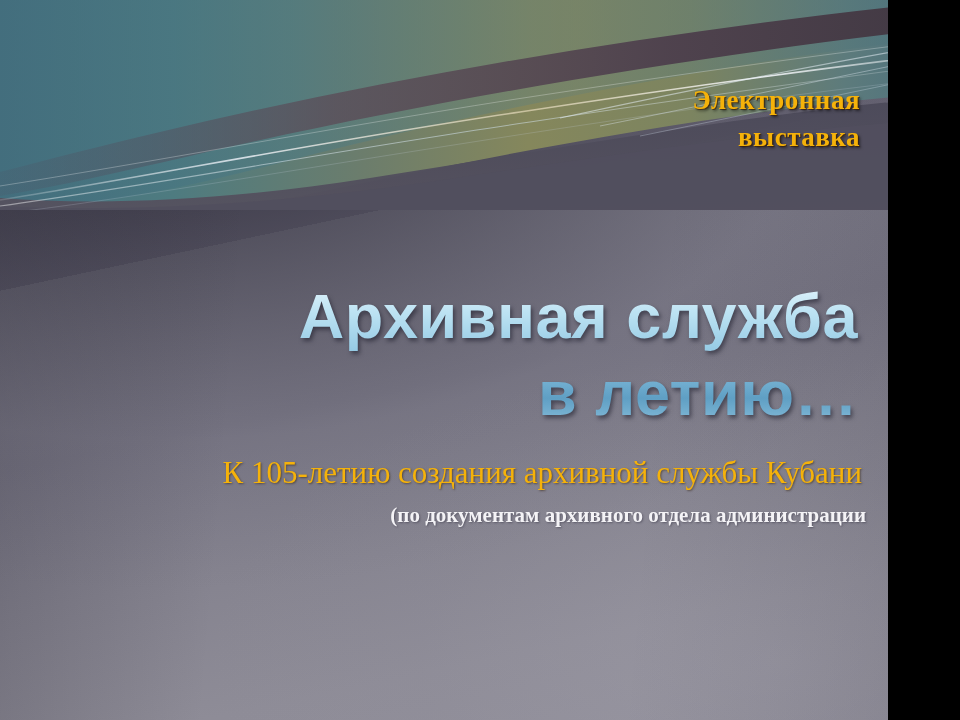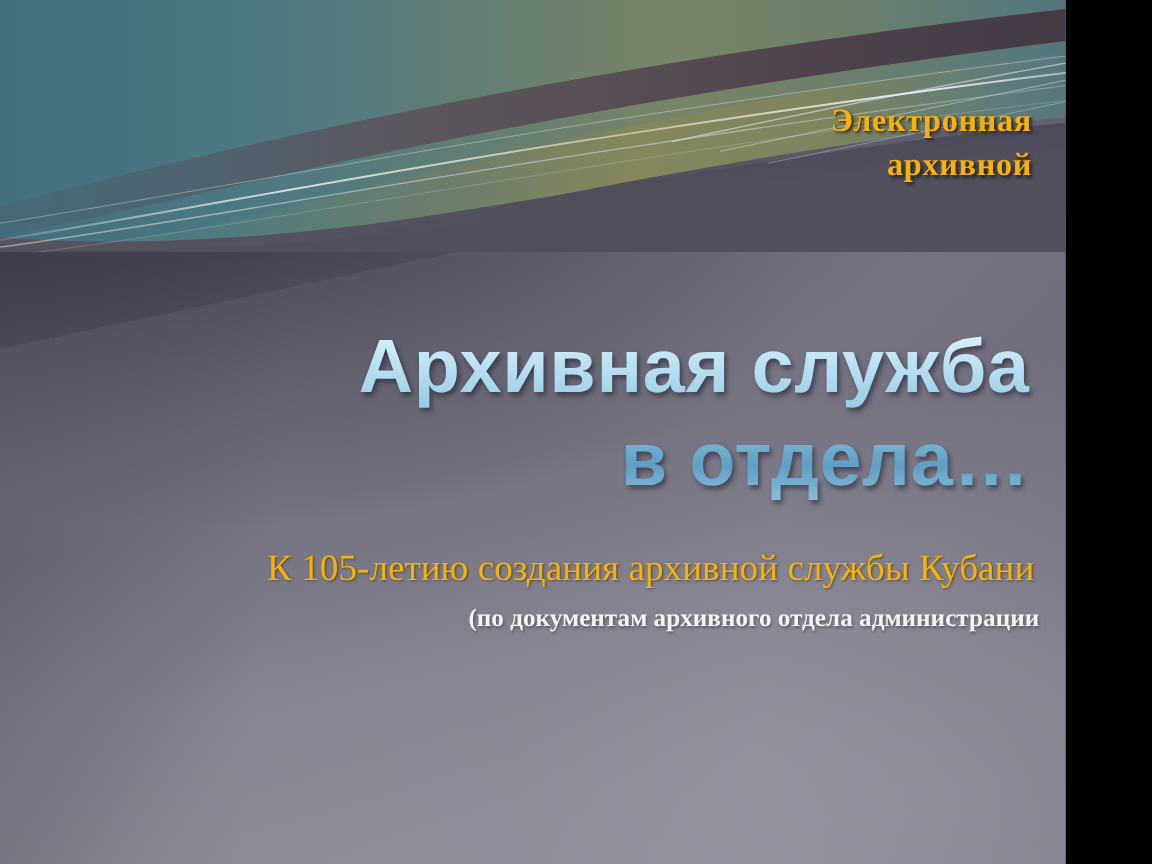--- a/index.html
+++ b/index.html
@@ -78,21 +78,21 @@
     letter-spacing: 0.5px;
     color: #f5b20a;
     text-shadow:
       1px 1px 0 rgba(60,30,0,0.65),
       2px 2px 3px rgba(0,0,0,0.55);
   }
   .kicker span { display: block; }
 
   .title {
     position: absolute;
-    top: 268px;
+    top: 278px;
     right: 30px;
     width: 780px;
     text-align: right;
     font-family: "Liberation Sans", sans-serif;
     font-weight: bold;
     font-size: 63px;
     line-height: 77px;
     letter-spacing: 0.5px;
     color: #a7d7ec;
     background: linear-gradient(180deg,
@@ -199,26 +199,26 @@
     <path d="M0,206 C160,184 340,150 530,122 C700,96 850,76 960,62" fill="none" stroke="url(#thinLine2)" stroke-width="1.1" opacity="0.8"></path>
     <path d="M0,186 C140,164 320,130 510,100 C680,74 840,52 960,38" fill="none" stroke="#ffffff" stroke-width="0.8" opacity="0.35"></path>
     <path d="M560,118 C680,92 830,62 960,40" fill="none" stroke="#e6eef6" stroke-width="1.2" opacity="0.55"></path>
     <path d="M600,126 C720,102 860,72 960,52" fill="none" stroke="#dfe8f2" stroke-width="0.9" opacity="0.45"></path>
     <path d="M640,136 C760,112 880,86 960,70" fill="none" stroke="#d6e2ee" stroke-width="0.8" opacity="0.40"></path>
     <path d="M0,214 C120,200 280,172 460,144 C650,114 820,90 960,76" fill="none" stroke="#c9d4e2" stroke-width="0.7" opacity="0.30"></path>
   </svg>
 
   <div class="kicker">
     <span>Электронная</span>
-    <span>архивной</span>
+    <span>выставка</span>
   </div>
 
   <div class="title">
     <span>Архивная служба</span>
-    <span>в отдела…</span>
+    <span>в летию…</span>
   </div>
 
   <div class="sub-gold">К 105-летию создания архивной службы Кубани</div>
 
   <div class="sub-white">
     <span>(по документам архивного отдела администрации</span>
   </div>
 
 </div>
 

